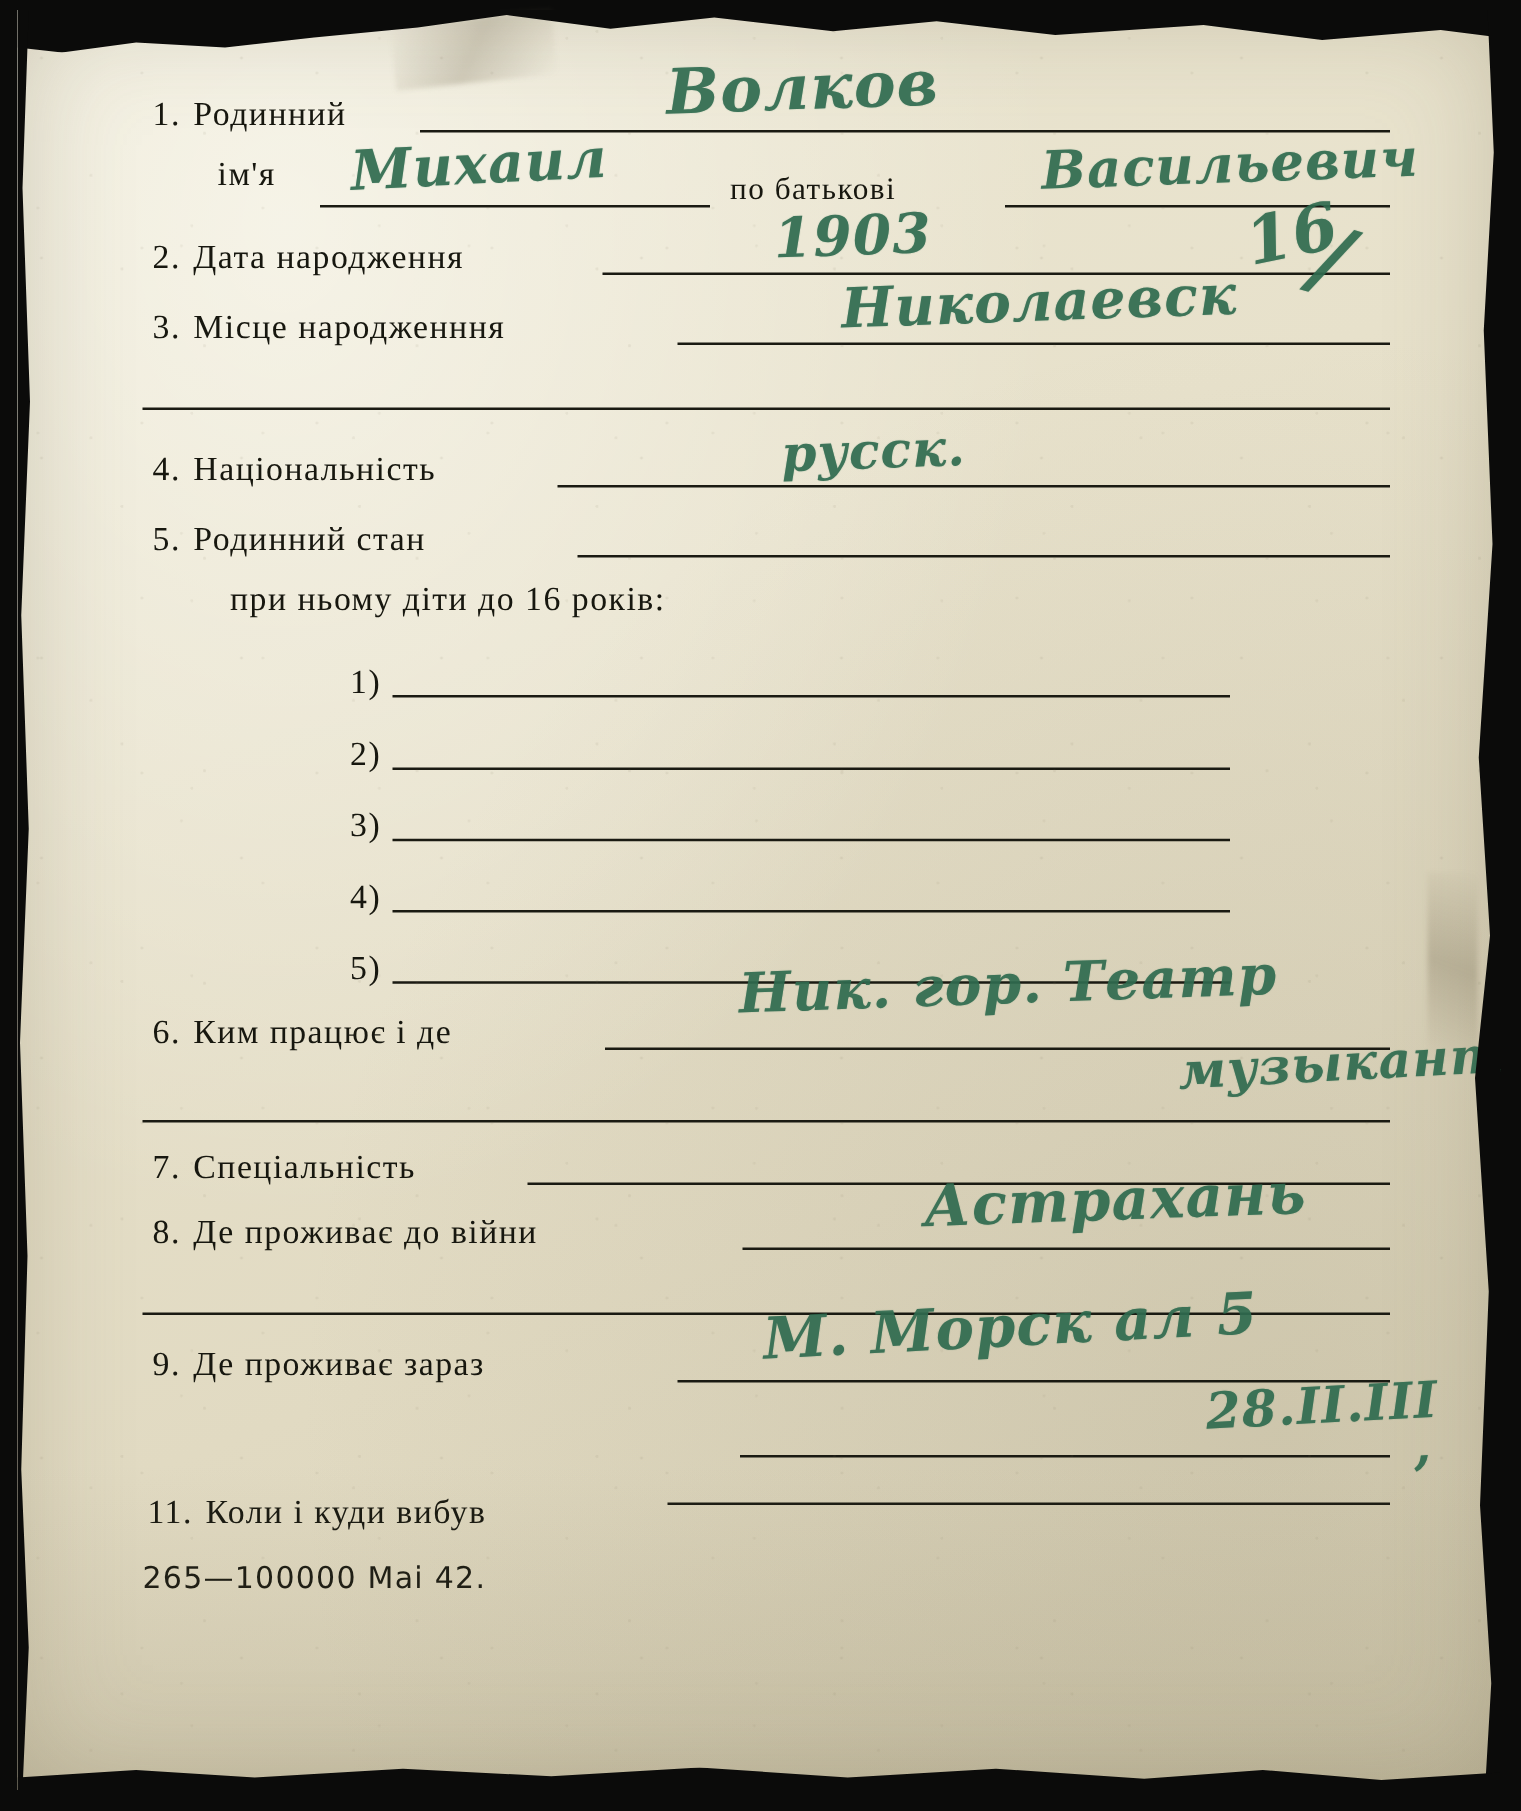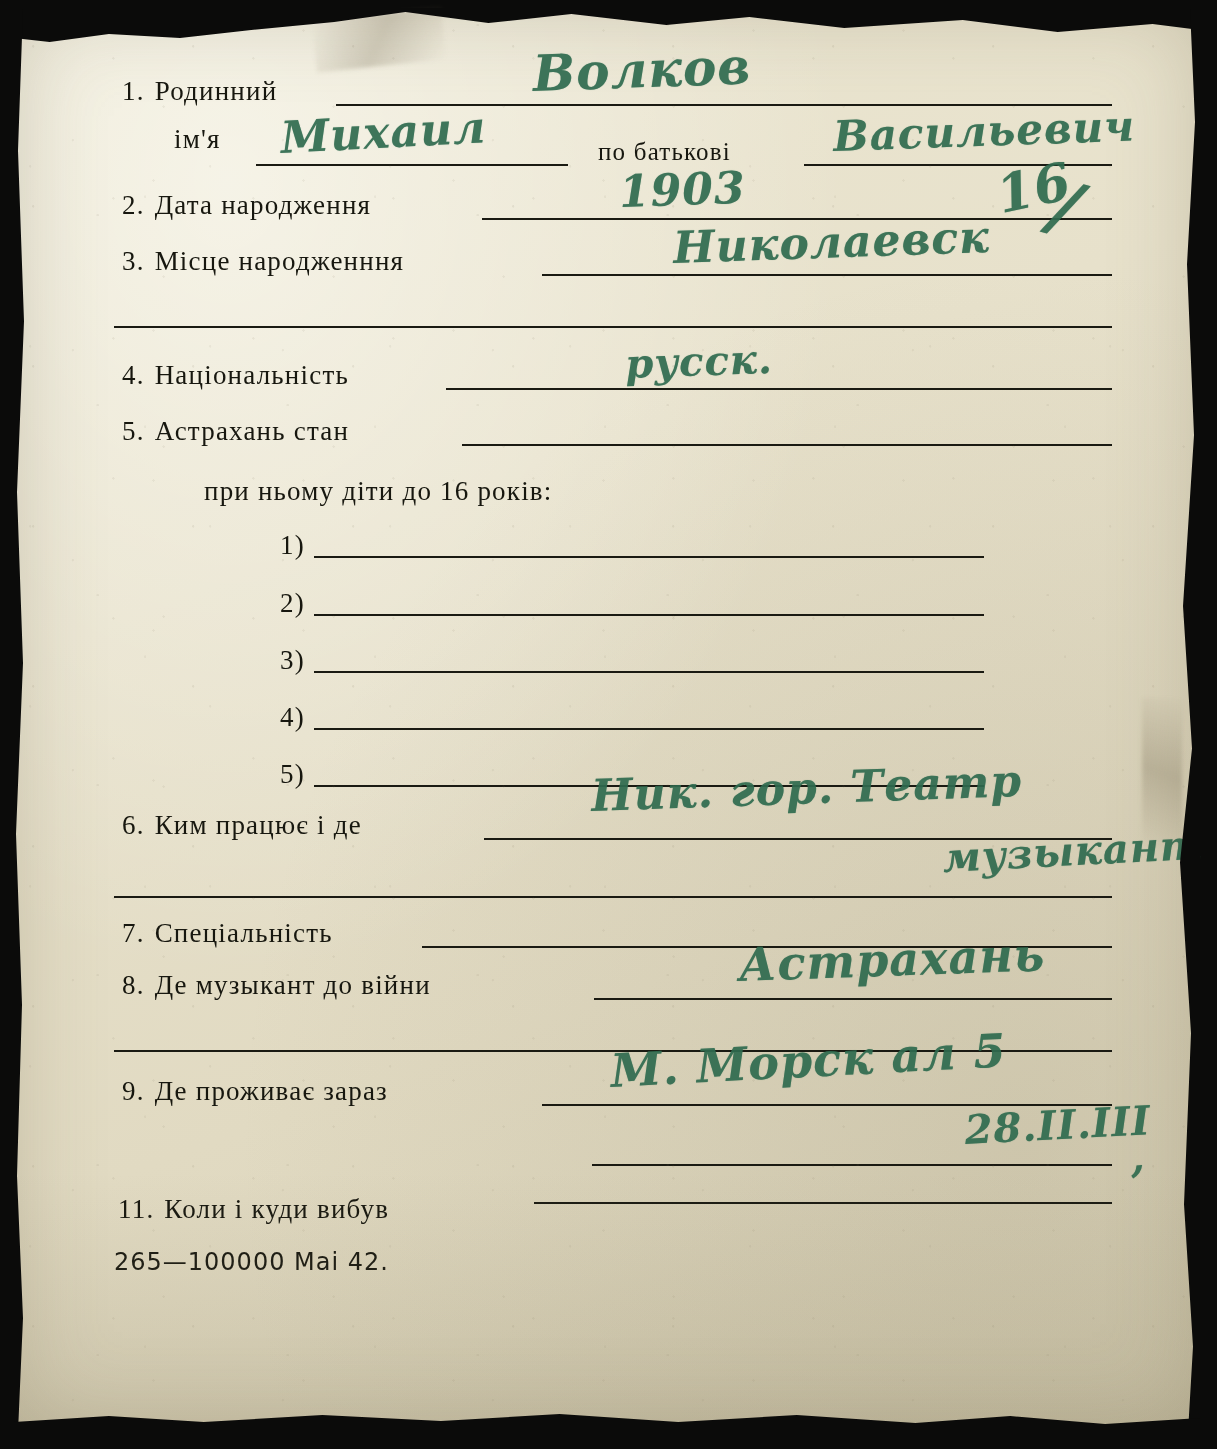--- a/index.html
+++ b/index.html
@@ -169,21 +169,21 @@
       <div class="rule" style="left:322px; top:96px; width:776px;"></div>
       <div class="ink" style="left:520px; top:36px; font-size:50px; transform: rotate(-2deg);">Волков</div>
 
       <div class="row" style="left:160px; top:116px;">
         <span class="lbl" style="margin-left:0;">ім'я</span>
       </div>
       <div class="rule" style="left:242px; top:156px; width:312px;"></div>
       <div class="ink" style="left:268px; top:104px; font-size:44px; transform: rotate(-3deg);">Михаил</div>
 
       <div class="row" style="left:570px; top:130px;">
-        <span class="lbl" style="margin-left:14px; font-size:25px;">по батькові</span>
+        <span class="lbl" style="margin-left:0; font-size:25px;">по батькові</span>
       </div>
       <div class="rule" style="left:790px; top:156px; width:308px;"></div>
       <div class="ink" style="left:820px; top:104px; font-size:42px; transform: rotate(-2deg);">Васильевич</div>
 
       <div class="row" style="left:108px; top:182px;">
         <span class="num">2.</span>
         <span class="lbl">Дата народження</span>
       </div>
       <div class="rule" style="left:468px; top:210px; width:630px;"></div>
       <div class="ink" style="left:606px; top:158px; font-size:44px; transform: rotate(-2deg);">1903</div>
@@ -201,25 +201,25 @@
 
       <div class="row" style="left:108px; top:352px;">
         <span class="num">4.</span>
         <span class="lbl">Національність</span>
       </div>
       <div class="rule" style="left:432px; top:380px; width:666px;"></div>
       <div class="ink" style="left:612px; top:332px; font-size:40px; transform: rotate(-2deg);">руcск.</div>
 
       <div class="row" style="left:108px; top:408px;">
         <span class="num">5.</span>
-        <span class="lbl">Астрахань стан</span>
+        <span class="lbl">Родинний стан</span>
       </div>
       <div class="rule" style="left:448px; top:436px; width:650px;"></div>
 
-      <div class="row" style="left:170px; top:468px;margin-left:20px;">
+      <div class="row" style="left:170px; top:456px;">
         <span class="lbl" style="margin-left:0;">при ньому діти до 16 років:</span>
       </div>
 
       <div class="row" style="left:266px; top:522px;">
         <span class="lbl" style="margin-left:0;">1)</span>
       </div>
       <div class="rule" style="left:300px; top:548px; width:670px;"></div>
 
       <div class="row" style="left:266px; top:580px;">
         <span class="lbl" style="margin-left:0;">2)</span>
@@ -251,21 +251,21 @@
       <div class="rule" style="left:100px; top:888px; width:998px;"></div>
 
       <div class="row" style="left:108px; top:910px;">
         <span class="num">7.</span>
         <span class="lbl">Спеціальність</span>
       </div>
       <div class="rule" style="left:408px; top:938px; width:690px;"></div>
 
       <div class="row" style="left:108px; top:962px;">
         <span class="num">8.</span>
-        <span class="lbl">Де музыкант до війни</span>
+        <span class="lbl">Де проживає до війни</span>
       </div>
       <div class="rule" style="left:580px; top:990px; width:518px;"></div>
       <div class="ink" style="left:726px; top:930px; font-size:46px; transform: rotate(-2deg);">Астрахань</div>
       <div class="rule" style="left:100px; top:1042px; width:998px;"></div>
 
       <div class="row" style="left:108px; top:1068px;">
         <span class="num">9.</span>
         <span class="lbl">Де проживає зараз</span>
       </div>
       <div class="rule" style="left:528px; top:1096px; width:570px;"></div>

